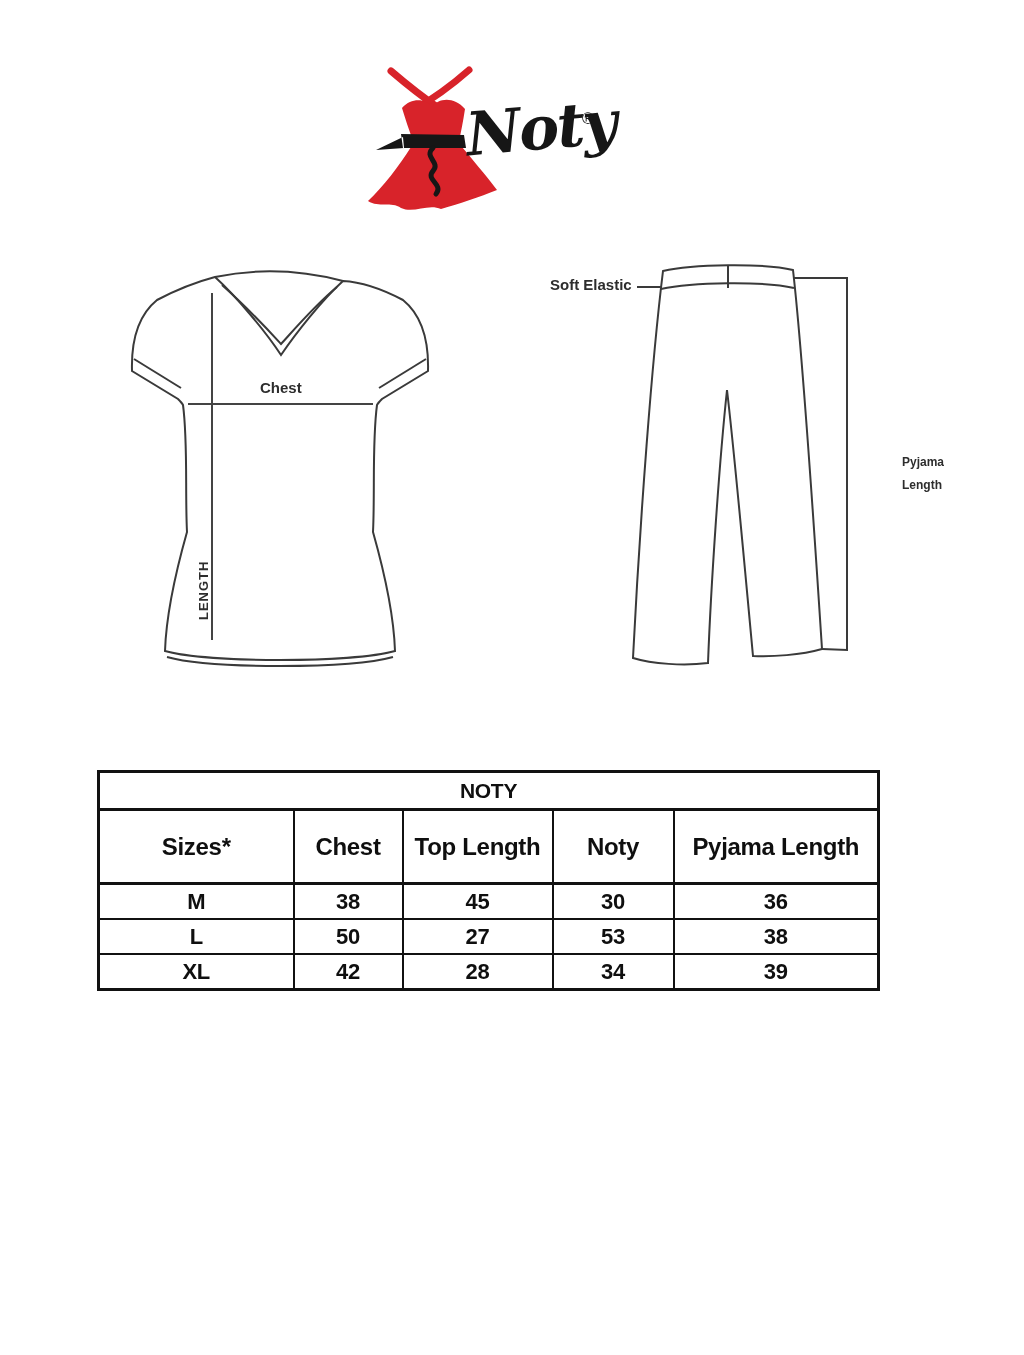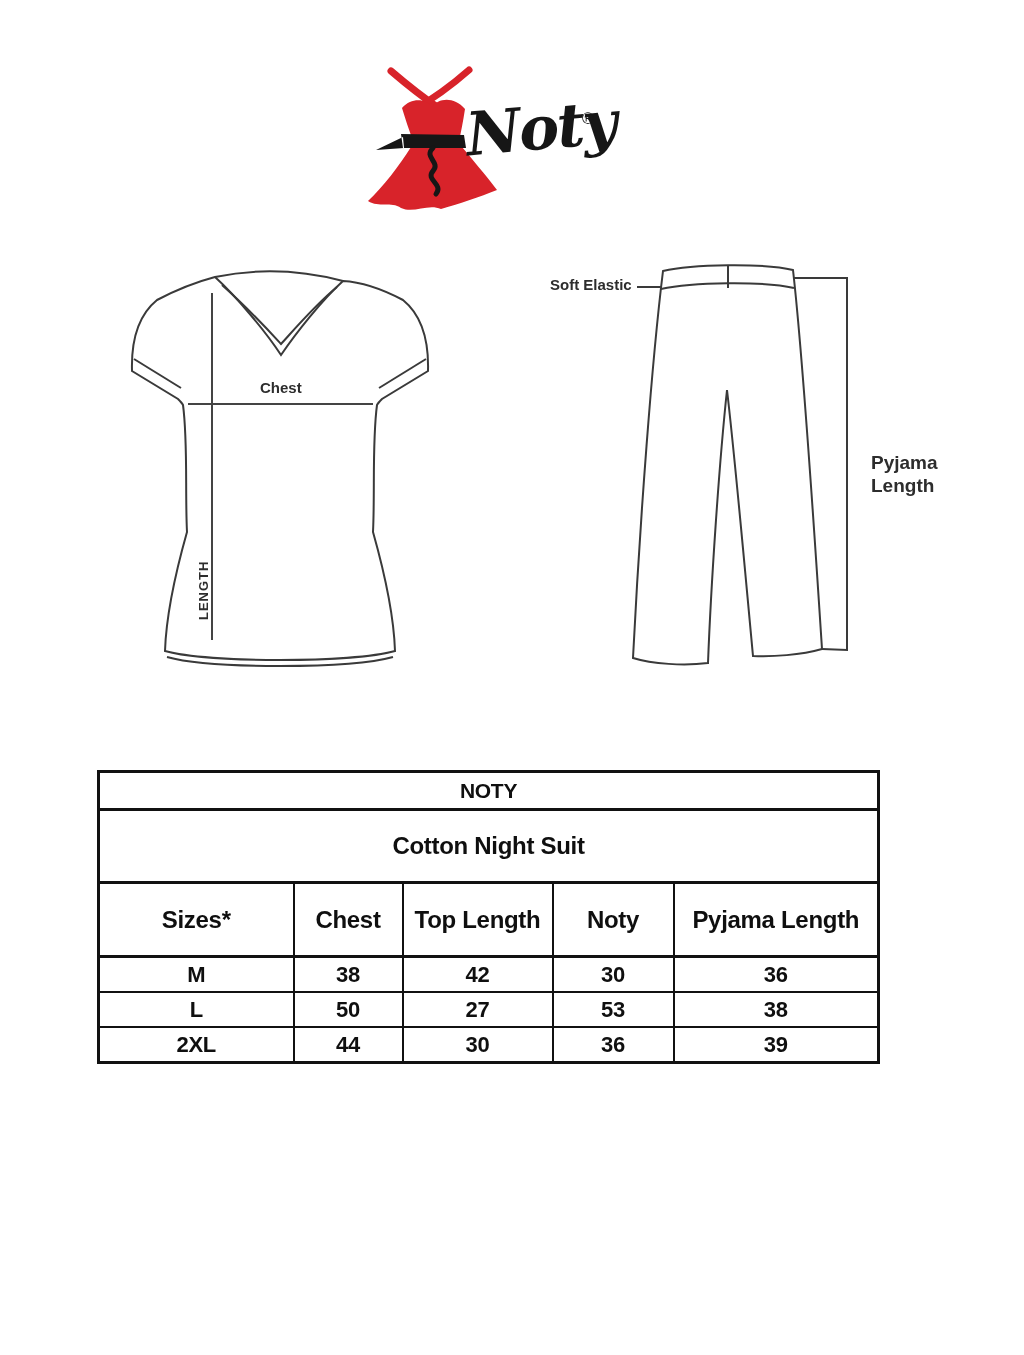--- a/index.html
+++ b/index.html
@@ -18,21 +18,21 @@
   .brand-reg{left:582px;top:110px;font-size:16px;color:#161616;font-weight:normal;}
 
   
   .diagram-label{font-weight:bold;color:#2d2d2d;}
   .chest-label{left:260px;top:379px;font-size:15px;}
   .length-label{
     left:196px;top:620px;font-size:13px;letter-spacing:1px;line-height:16px;height:16px;
     transform:rotate(-90deg);transform-origin:0 0;white-space:nowrap;
   }
   .soft-elastic-label{left:550px;top:276px;font-size:15px;white-space:nowrap;}
-  .pyjama-length-label{left:871px;top:451px;font-size:19px;line-height:23px;}
+  .pyjama-length-label{left:902px;top:451px;font-size:12px;line-height:23px;}
 
   
   table.size-table{
     position:absolute;left:97px;top:770px;width:780px;
     border-collapse:collapse;table-layout:fixed;background:#fff;
     font-family:"Liberation Sans",sans-serif;font-weight:bold;color:#0f0f0f;
     letter-spacing:-0.3px;
   }
   table.size-table,
   table.size-table td,
@@ -96,47 +96,44 @@
       <col style="width:195px">
         <col style="width:109px">
         <col style="width:150px">
         <col style="width:121px">
         <col style="width:205px">
     </colgroup>
     <tbody>
       <tr class="brand-row">
         <td colspan="5">NOTY</td>
       </tr>
-      <tr class="product-row">
-        <td colspan="5">Cotton Night Suit</td>
-      </tr>
       <tr class="header-row">
         <th>Sizes*</th>
         <th>Chest</th>
         <th>Top Length</th>
         <th>Noty</th>
         <th>Pyjama Length</th>
       </tr>
       <tr class="data-row">
         <td>M</td>
         <td>38</td>
-        <td>42</td>
+        <td>45</td>
         <td>30</td>
         <td>36</td>
       </tr>
       <tr class="data-row">
         <td>L</td>
         <td>50</td>
         <td>27</td>
         <td>53</td>
         <td>38</td>
       </tr>
       <tr class="data-row">
-        <td>2XL</td>
-        <td>44</td>
-        <td>30</td>
-        <td>36</td>
+        <td>XL</td>
+        <td>42</td>
+        <td>28</td>
+        <td>34</td>
         <td>39</td>
       </tr>
     </tbody>
   </table>
 
 </div>
 
 </body></html>

